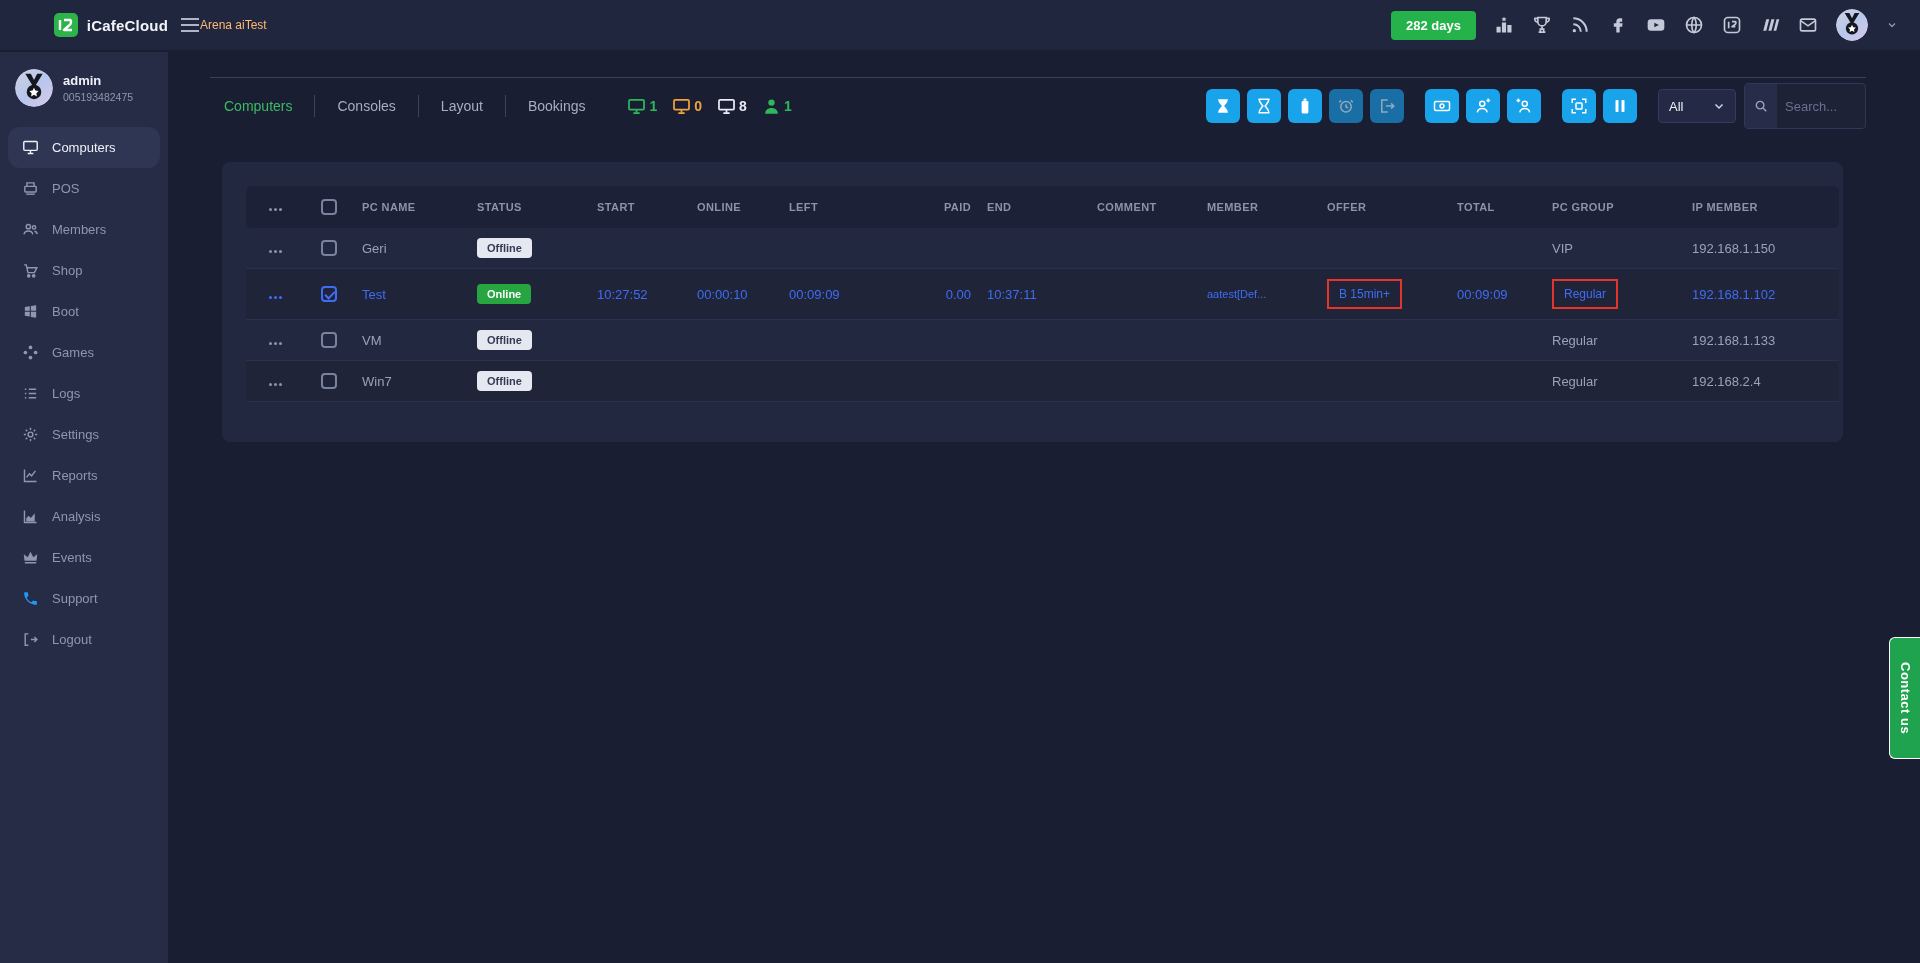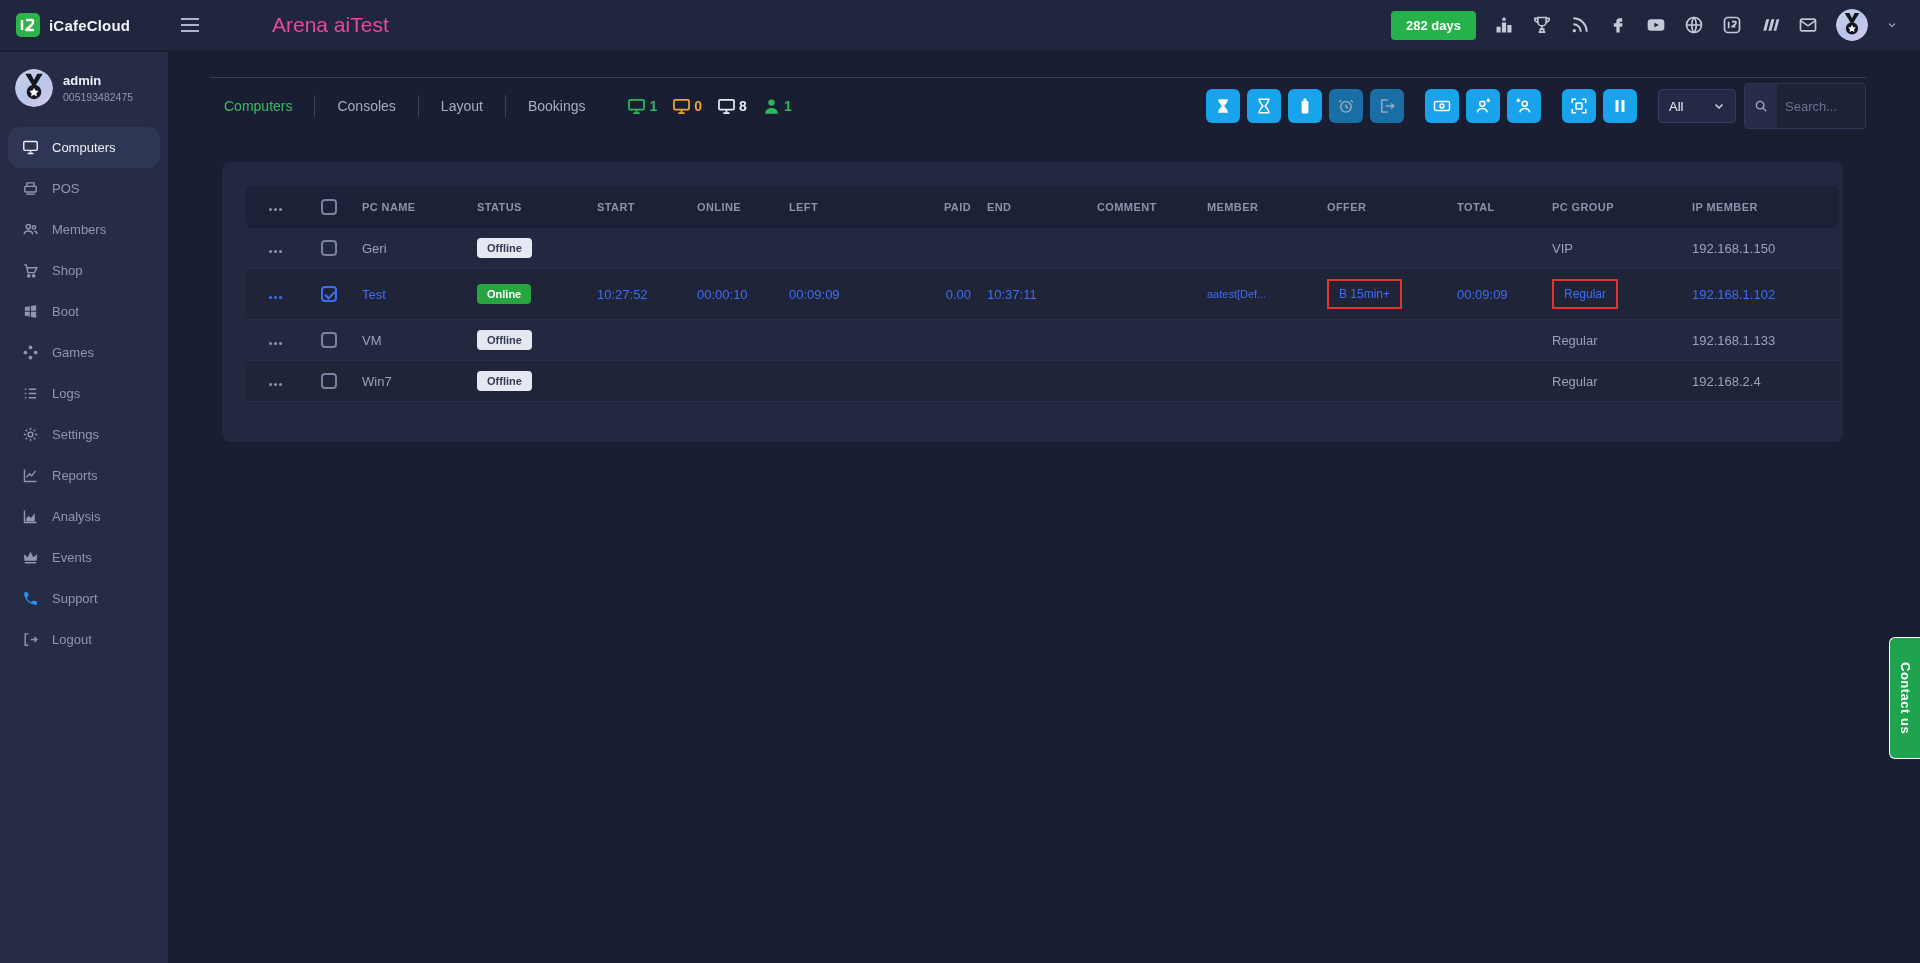--- a/index.html
+++ b/index.html
@@ -2,25 +2,25 @@
 <html style="--accent-blue: #18a3ea; --accent-blue-dim: #1a6ea6; --link-blue: #3e6df4; --green-badge: #26b24b; --online-green: #26a541; --tab-active-green: #3dbb61; --red-outline: #e5352b; --contact-green: #1fa34f;"><head>
 <meta charset="utf-8">
 <style>
   * { margin:0; padding:0; box-sizing:border-box; }
   html,body { width:1920px; height:963px; overflow:hidden; }
   body { font-family:"Liberation Sans", sans-serif; background:#191e33; color:#9aa1b8; }
   svg { display:block; }
 
   
   .topbar { position:fixed; top:0; left:0; right:0; height:50px; background:#20263d; display:flex; align-items:center; z-index:20; }
-  .logo-area { width:168px; display:flex; align-items:center; padding-left:16px; gap:9px; flex-shrink:0; }
+  .logo-area { width:168px; display:flex; align-items:center; padding-left:16px; gap:9px; flex-shrink:0;justify-content:flex-end; }
   .logo-mark { width:24px; height:24px; background:#2cb34a; border-radius:5px; display:flex; align-items:center; justify-content:center; color:#fff; flex-shrink:0; }
   .logo-text { color:#f2f4fa; font-size:15px; font-weight:bold; letter-spacing:.2px; }
   .burger { margin-left:12px; color:#aeb5c9; cursor:pointer; }
-  .page-title { margin-left:72px; color:#ec4899; font-size:21px; }
+  .page-title { color:#fdba74; font-size:12px; }
   .topbar-right { margin-left:auto; display:flex; align-items:center; gap:18px; padding-right:22px; }
   .license-badge { background:var(--green-badge); color:#fff; font-size:13px; font-weight:bold; padding:7px 15px; border-radius:4px; cursor:pointer; }
   .hicon { color:#c3c9d9; width:20px; height:20px; cursor:pointer; }
   .avatar { width:32px; height:32px; border-radius:50%; overflow:hidden; cursor:pointer; }
   .chev { color:#8f96ad; }
 
   
   .sidebar { position:fixed; top:52px; left:0; bottom:0; width:168px; background:#262c45; z-index:10; }
   .user-block { display:flex; align-items:center; gap:10px; padding:17px 14px 10px 15px; }
   .user-avatar { width:38px; height:38px; border-radius:50%; overflow:hidden; flex-shrink:0; }

